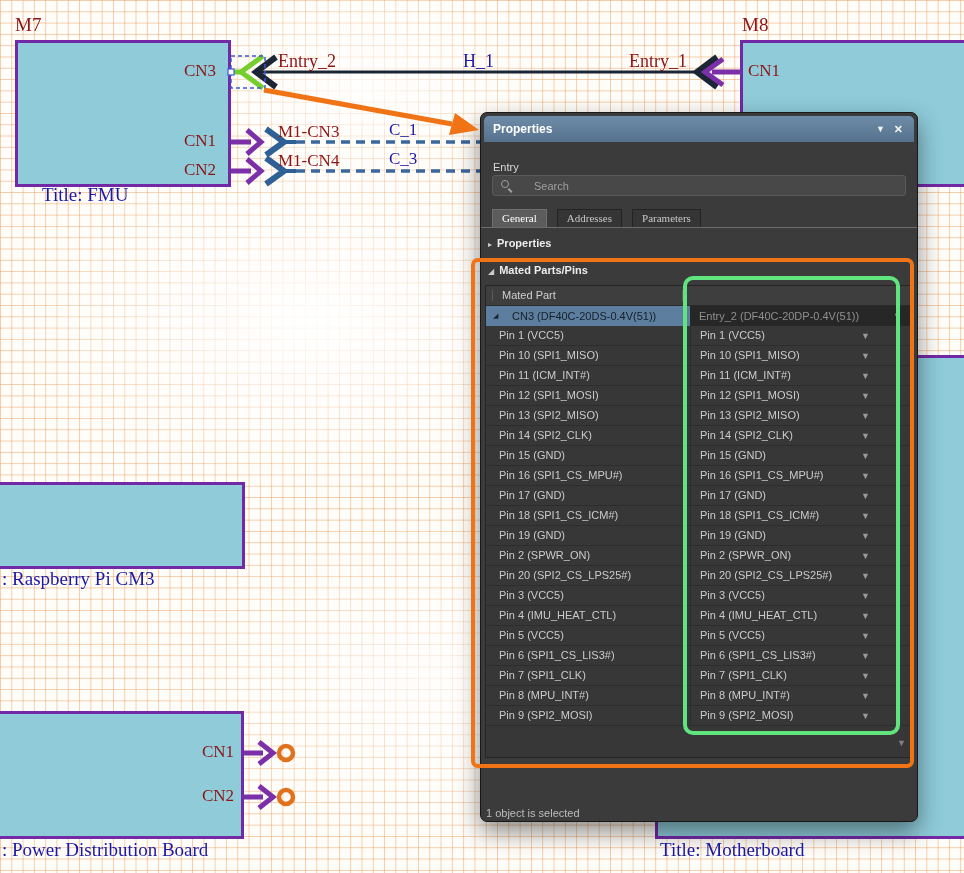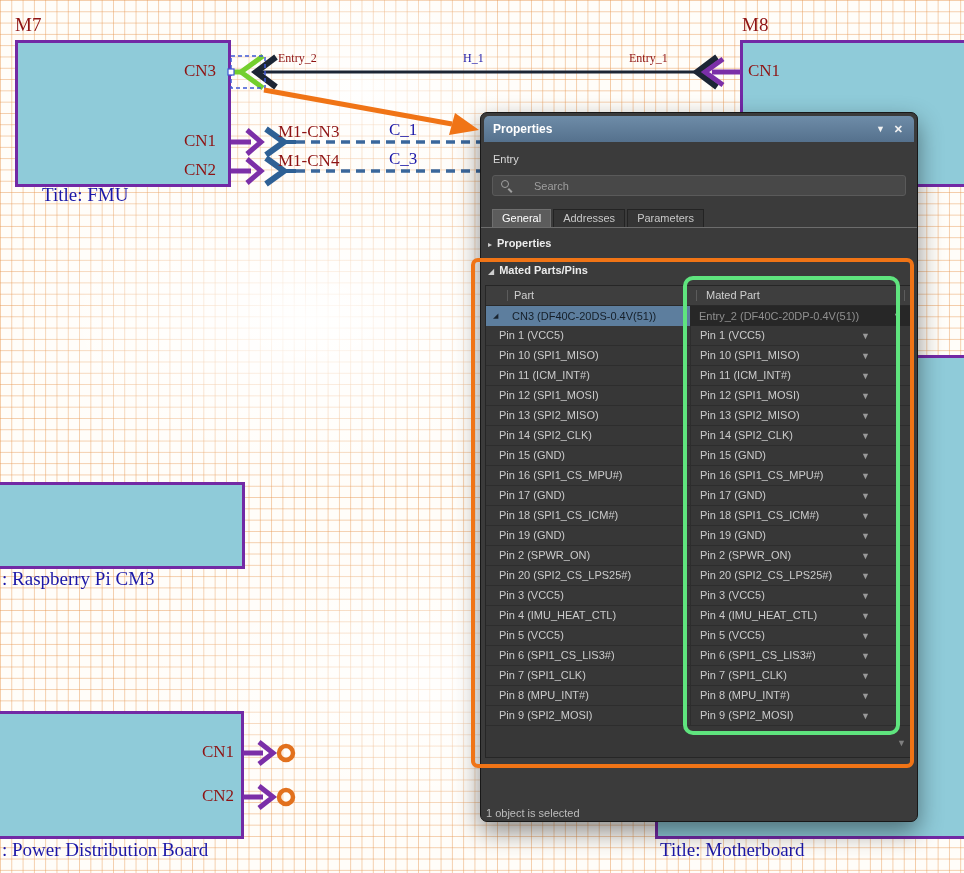--- a/index.html
+++ b/index.html
@@ -17,45 +17,45 @@
       radial-gradient(ellipse 430px 250px at 310px 320px, rgba(255,255,255,.95), rgba(255,255,255,0) 72%),
       radial-gradient(ellipse 260px 160px at 360px 90px,  rgba(255,255,255,.85), rgba(255,255,255,0) 75%),
       radial-gradient(ellipse 420px 220px at 430px 680px, rgba(255,255,255,.7),  rgba(255,255,255,0) 75%);
   }
   
   .block { position:absolute; z-index:2; background:#8fcbd9; border:3px solid #7229a5; box-sizing:border-box; }
   #wires, #annot-arrow { position:absolute; left:0; top:0; z-index:3; }
   .slabel { position:absolute; z-index:4; font-family:"Liberation Serif", serif; white-space:nowrap; line-height:1.1; }
   .maroon { color:#8e1313; }
   .navy   { color:#1c18a8; }
-  .sz19 { font-size:19px; } .sz18 { font-size:12px; } .sz17 { font-size:17px; }
+  .sz19 { font-size:19px; } .sz18 { font-size:18px; } .sz17 { font-size:17px; }
   .ralign { }
 
   
   #panel { position:absolute; z-index:10; left:480px; top:112px; width:438px; height:710px;
     background:#3b3b3b; border:1px solid #181818; border-radius:7px; box-sizing:border-box;
     box-shadow:0 10px 24px rgba(0,0,0,.45); color:#cfcfcf; font-size:11px; }
   #panel-header { position:absolute; left:3px; right:3px; top:3px; height:26px;
     background:linear-gradient(#6e8ca8,#55718d); border-radius:5px 5px 0 0; }
   #panel-header .ptitle { position:absolute; left:9px; top:0; line-height:26px; color:#fff; font-weight:bold; font-size:12px; }
   .hicon { position:absolute; top:0; line-height:26px; color:#f2f2f2; font-size:9px; cursor:pointer; }
   #panel-dd { right:29px; }
   #panel-x  { right:11px; font-size:11px; font-weight:bold; }
-  #obj-type { position:absolute; left:12px; top:40px; color:#d8d8d8; }
+  #obj-type { position:absolute; left:12px; top:48px; color:#d8d8d8; }
   #searchbox { position:absolute; left:11px; top:62px; width:414px; height:21px; box-sizing:border-box;
     background:#484848; border:1px solid #5a5a5a; border-radius:3px; display:flex; align-items:center; }
   .mag { position:relative; width:13px; height:13px; margin-left:7px; flex:none; }
   .mag::before { content:""; position:absolute; left:1px; top:1px; width:6px; height:6px;
     border:1.5px solid #a0a0a0; border-radius:50%; }
   .mag::after { content:""; position:absolute; left:9px; top:9px; width:4.5px; height:1.6px;
     background:#a0a0a0; transform:rotate(45deg); transform-origin:0 0; }
   #searchbox input { flex:1; background:transparent; border:none; outline:none; color:#cfcfcf;
     font-size:11px; margin-left:19px; font-family:"Liberation Sans",sans-serif; }
   #searchbox input::placeholder { color:#9e9e9e; }
-  #tabbar { position:absolute; left:11px; top:96px; display:flex; gap:2px; }
+  #tabbar { position:absolute; left:11px; top:96px; display:flex; gap:10px;font-family:Liberation Serif, serif; }
   .tab { padding:2px 9px 3px; background:#353535; color:#c8c8c8; border:1px solid #232323; border-bottom:none; cursor:pointer; }
   .tab.sel { background:#5c5c5c; color:#fff; border-color:#6f6f6f; }
   #tab-divider { position:absolute; left:0; right:0; top:114px; border-top:1px solid #6c6c6c; }
   .section-head { position:absolute; left:7px; color:#ececec; font-weight:bold; cursor:pointer; }
   .section-head .tri { color:#cfcfcf; font-size:8px; margin-right:5px; font-weight:normal; }
   #sec-properties { top:124px; }
   #sec-mated { top:151px; }
 
   
   #mtable { position:absolute; left:4px; top:172px; width:428px; height:473px; box-sizing:border-box;
@@ -175,21 +175,20 @@
 
     <div class="section-head" id="sec-properties">
       <span class="tri">▸</span><span>Properties</span>
     </div>
     <div class="section-head" id="sec-mated">
       <span class="tri">◢</span><span>Mated Parts/Pins</span>
     </div>
 
     <div id="mtable">
       <div id="thead">
-        <div class="hc part"><span class="bar"></span><span>Part</span></div>
         <div class="hc mated"><span class="bar"></span><span>Mated Part</span><span class="bar2"></span></div>
       </div>
       <div id="sel-row">
         <div class="pcell">
           <span class="tri">◢</span>
           <span>CN3 (DF40C-20DS-0.4V(51))</span>
         </div>
         <div class="mcell">
           <span>Entry_2 (DF40C-20DP-0.4V(51))</span>
           <span class="dd">▼</span>

